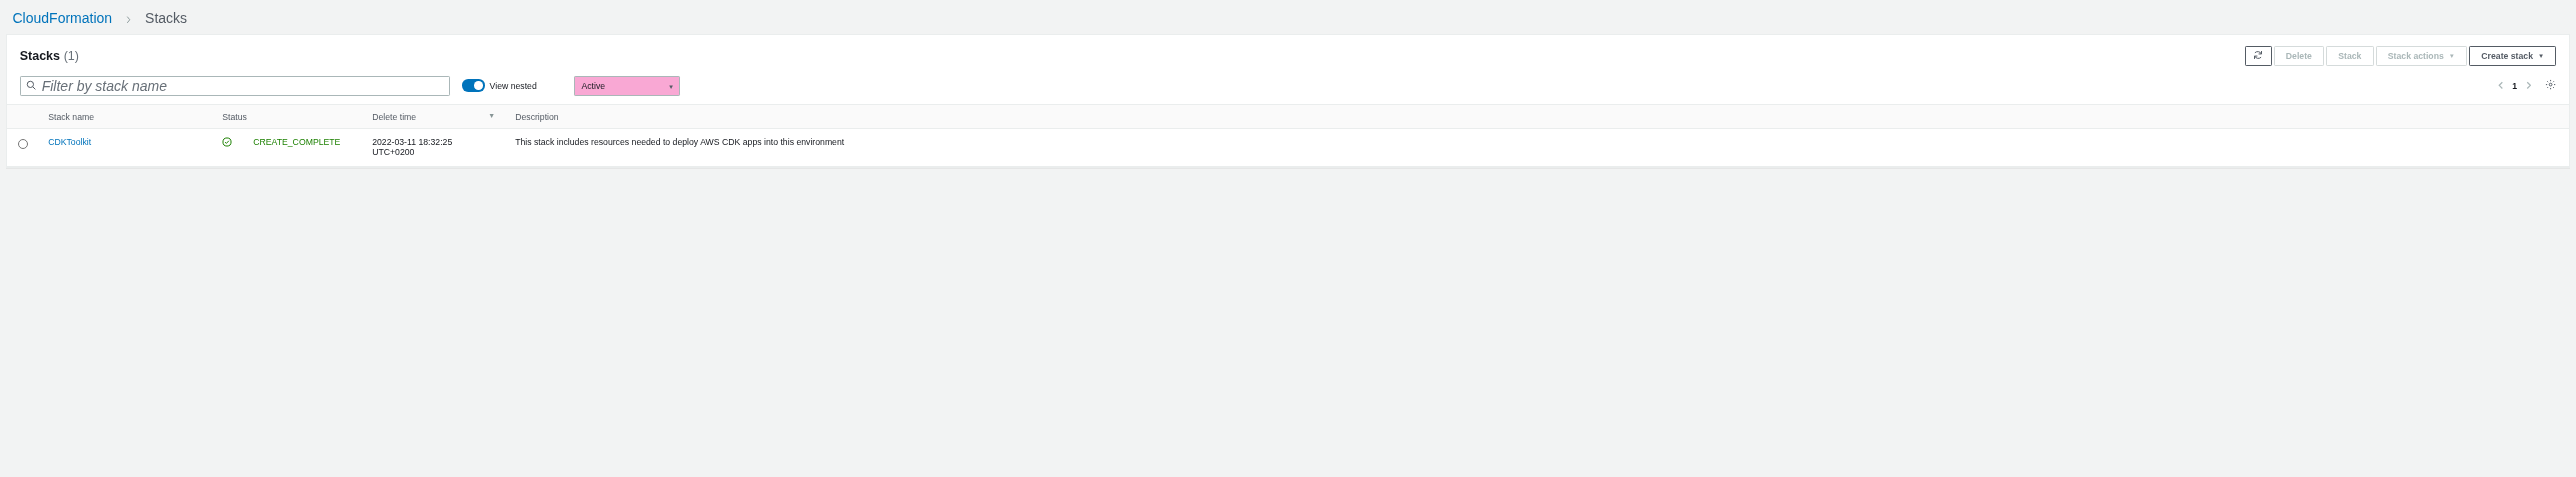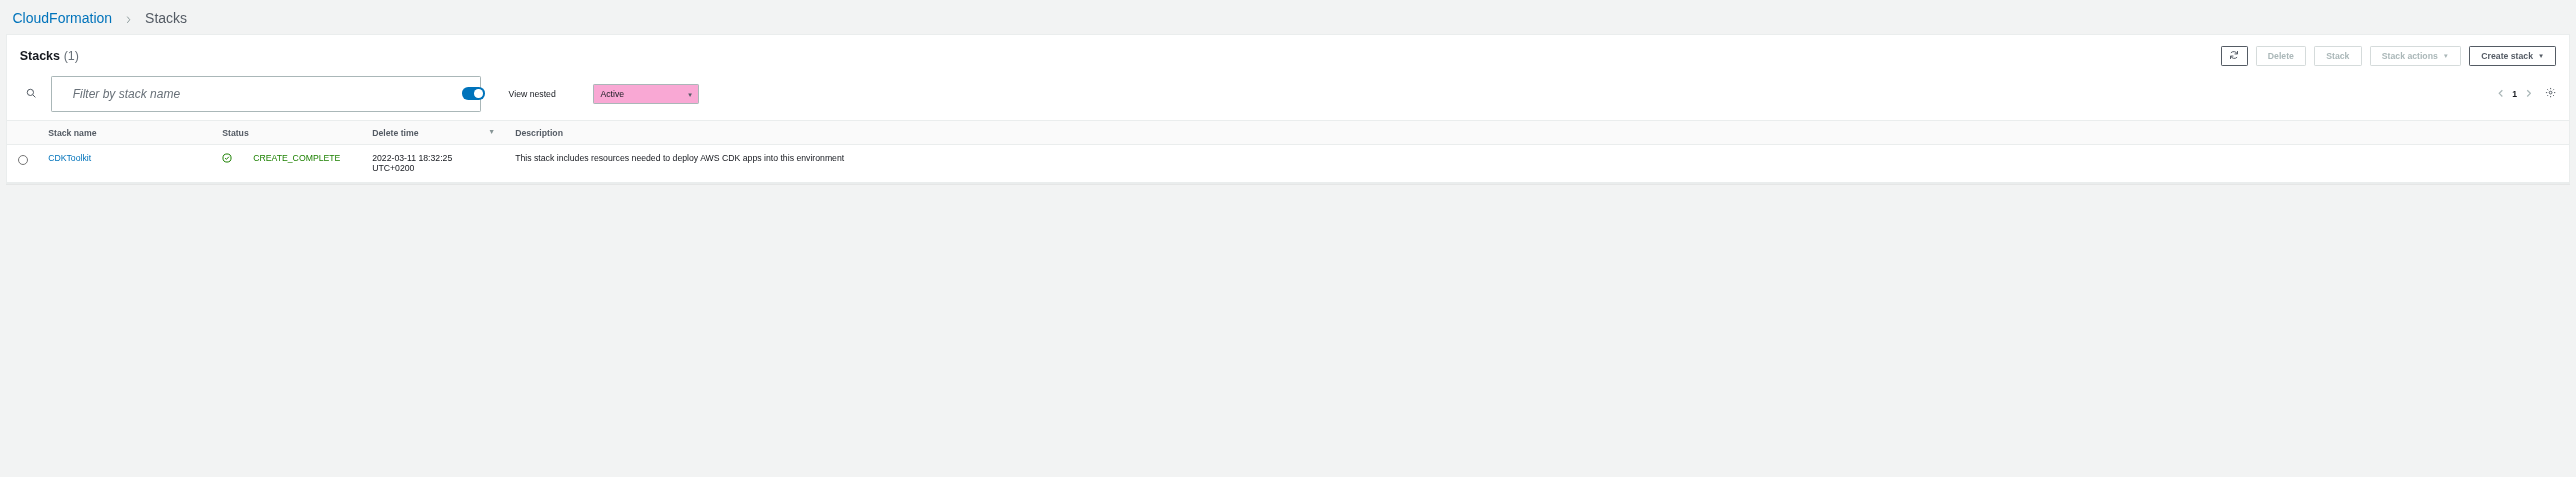--- a/index.html
+++ b/index.html
@@ -52,21 +52,21 @@
       font-weight: 700;
       color: #16191f;
     }
     .title-count {
       font-size: 12.5px;
       font-weight: 400;
       color: #687078;
     }
     .header-actions {
       display: flex;
-      gap: 8px;
+      gap: 2px;
       align-items: center;
     }
     .btn {
       background: #fff;
       border: 0.6px solid #545b64;
       border-radius: 1.2px;
       padding: 3.7px 11.2px;
       font-size: 8.7px;
       font-weight: 700;
       color: #545b64;
@@ -105,34 +105,33 @@
       left: 6.2px;
       top: 50%;
       transform: translateY(-50%);
       color: #545b64;
     }
     .search-input {
       width: 100%;
       padding: 4.4px 6.2px 4.4px 21px;
       border: 0.6px solid #aab7b8;
       border-radius: 1.2px;
-      font-size: 12px;
+      font-size: 14px;
       font-style: italic;
       color: #687078;
-      height: 36px;
-      margin-left: 31px;
+      height: 20px;
     }
     .search-input::placeholder {
       color: #687078;
       font-style: italic;
     }
     .toggle-wrap {
       display: flex;
       align-items: center;
-      gap: 24px;
+      gap: 5px;
     }
     .toggle {
       width: 22.4px;
       height: 12.5px;
       background: #0073bb;
       border-radius: 6.2px;
       position: relative;
       cursor: pointer;
     }
     .toggle::after {
@@ -190,21 +189,21 @@
       cursor: pointer;
       margin-left: 5px;
     }
     .table {
       width: 100%;
       border-collapse: collapse;
     }
     .table thead th {
       text-align: left;
       padding: 6.2px 10px;
-      font-weight: 700;
+      font-weight: 400;
       font-size: 8.7px;
       color: #545b64;
       border-top: 0.6px solid #eaeded;
       border-bottom: 0.6px solid #eaeded;
       background: #fafafa;
       position: relative;
     }
     .table thead th.sortable .sort-icon {
       position: absolute;
       right: 10px;

